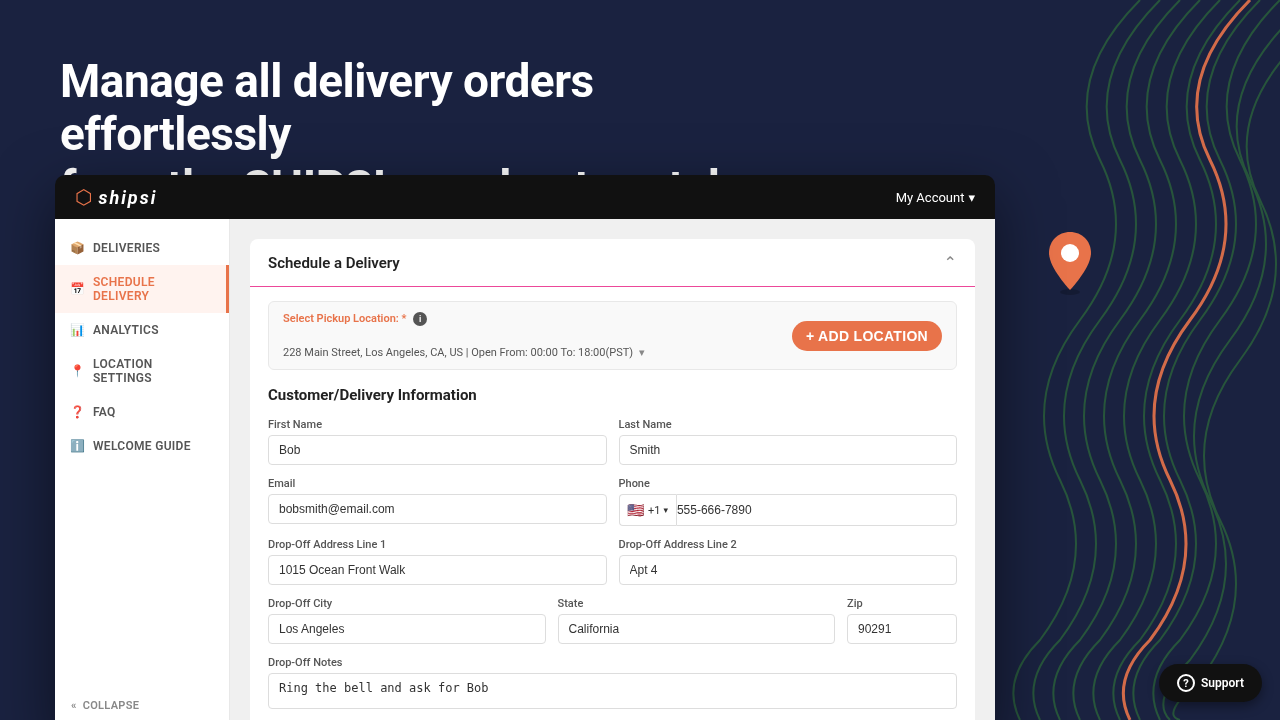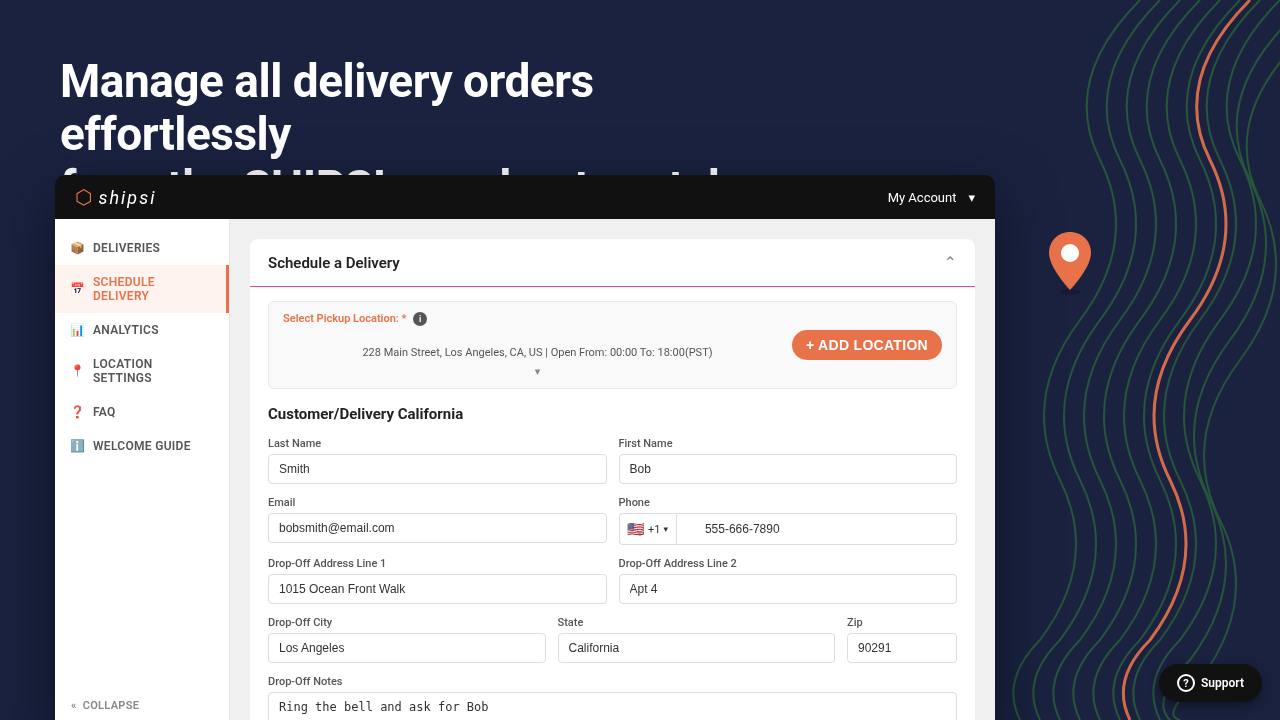--- a/index.html
+++ b/index.html
@@ -78,30 +78,30 @@
       align-items: center;
       gap: 6px;
     }
     .nav-logo-icon {
       color: #e8734a;
       font-size: 20px;
     }
     .nav-logo-text {
       color: #ffffff;
       font-size: 18px;
-      font-weight: 400;
+      font-weight: 700;
       letter-spacing: 2px;
       font-style: italic;
     }
     .nav-account {
       color: #ffffff;
       font-size: 13px;
       display: flex;
       align-items: center;
-      gap: 12px;
+      gap: 4px;
       cursor: pointer;
     }
 
     
     .main-layout {
       display: flex;
       background: #f5f5f5;
       height: 515px;
     }
 
@@ -220,21 +220,20 @@
       line-height: 14px;
       margin-left: 4px;
       cursor: pointer;
     }
     .pickup-address {
       font-size: 11px;
       color: #555;
       display: flex;
       align-items: center;
       gap: 6px;
-      flex-direction: column;
     }
     .add-location-btn {
       background: #e8734a;
       color: #fff;
       border: none;
       border-radius: 20px;
       padding: 7px 14px;
       font-size: 14px;
       font-weight: 700;
       cursor: pointer;
@@ -303,21 +302,21 @@
       border-radius: 4px 0 0 4px;
       padding: 7px 8px;
       background: #fff;
       font-size: 11px;
       color: #333;
       cursor: pointer;
     }
     .phone-input {
       border: 1px solid #ddd;
       border-radius: 0 4px 4px 0;
-      padding: 7px 28px;
+      padding: 7px 0;
       font-size: 12px;
       color: #333;
       outline: none;
       flex: 1;
     }
 
     
     .form-textarea {
       border: 1px solid #ddd;
       border-radius: 4px;
@@ -465,30 +464,30 @@
                 <span class="info-icon">i</span>
               </div>
               <div class="pickup-address">
                 <span>228 Main Street, Los Angeles, CA, US | Open From: 00:00 To: 18:00(PST)</span>
                 <span style="color:#888; cursor:pointer;">▾</span>
               </div>
             </div>
             <button class="add-location-btn">+ ADD LOCATION</button>
           </div>
 
-          <div class="section-heading">Customer/Delivery California</div>
+          <div class="section-heading">Customer/Delivery Information</div>
 
           <div class="form-row">
+            <div class="form-group">
+              <label class="form-label">First Name</label>
+              <input class="form-input" type="text" value="Bob" style="">
+            </div>
             <div class="form-group">
               <label class="form-label">Last Name</label>
               <input class="form-input" type="text" value="Smith" style="">
-            </div>
-            <div class="form-group">
-              <label class="form-label">First Name</label>
-              <input class="form-input" type="text" value="Bob" style="">
             </div>
           </div>
 
           <div class="form-row">
             <div class="form-group">
               <label class="form-label">Email</label>
               <input class="form-input" type="email" value="bobsmith@email.com" style="">
             </div>
             <div class="form-group">
               <label class="form-label">Phone</label>

